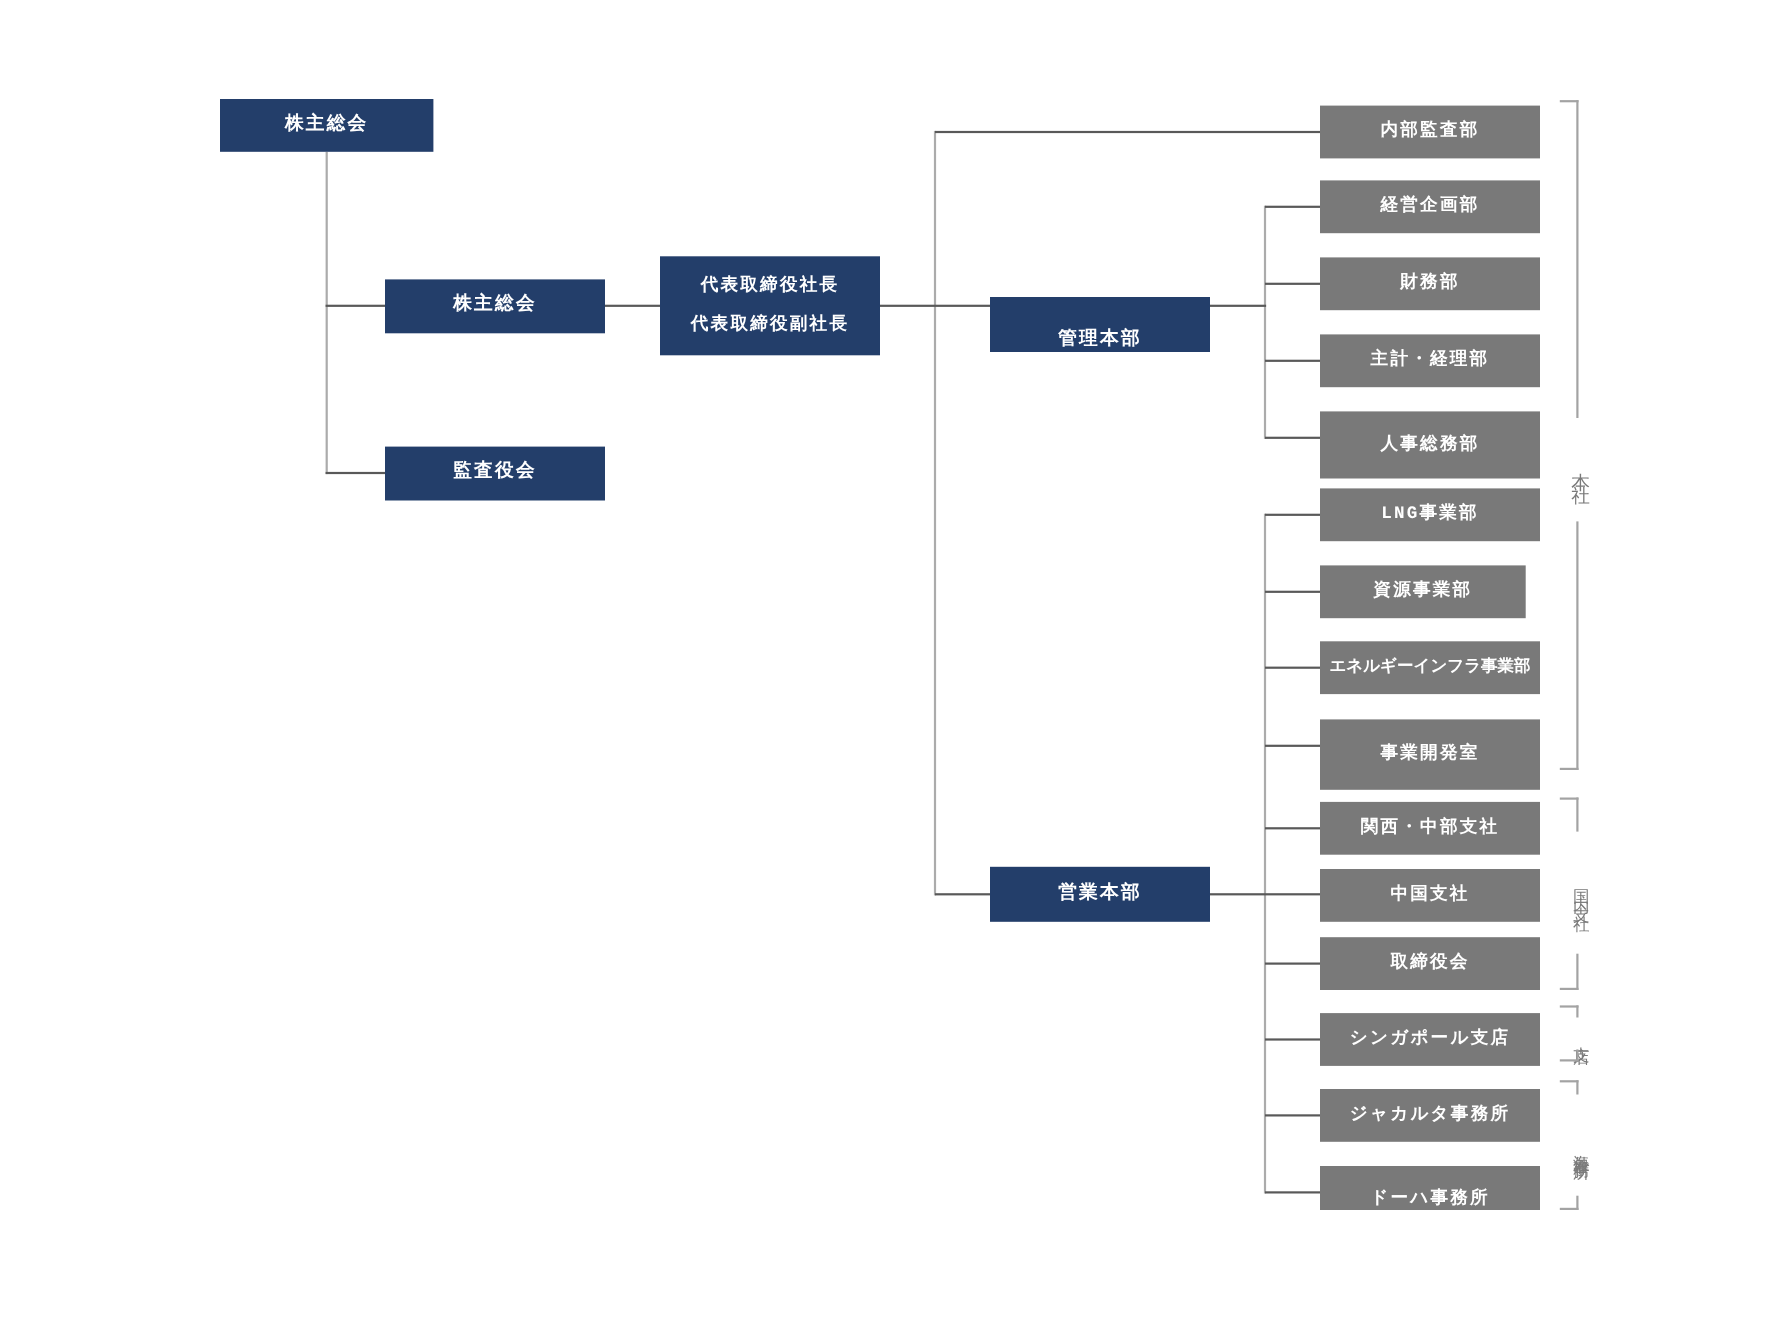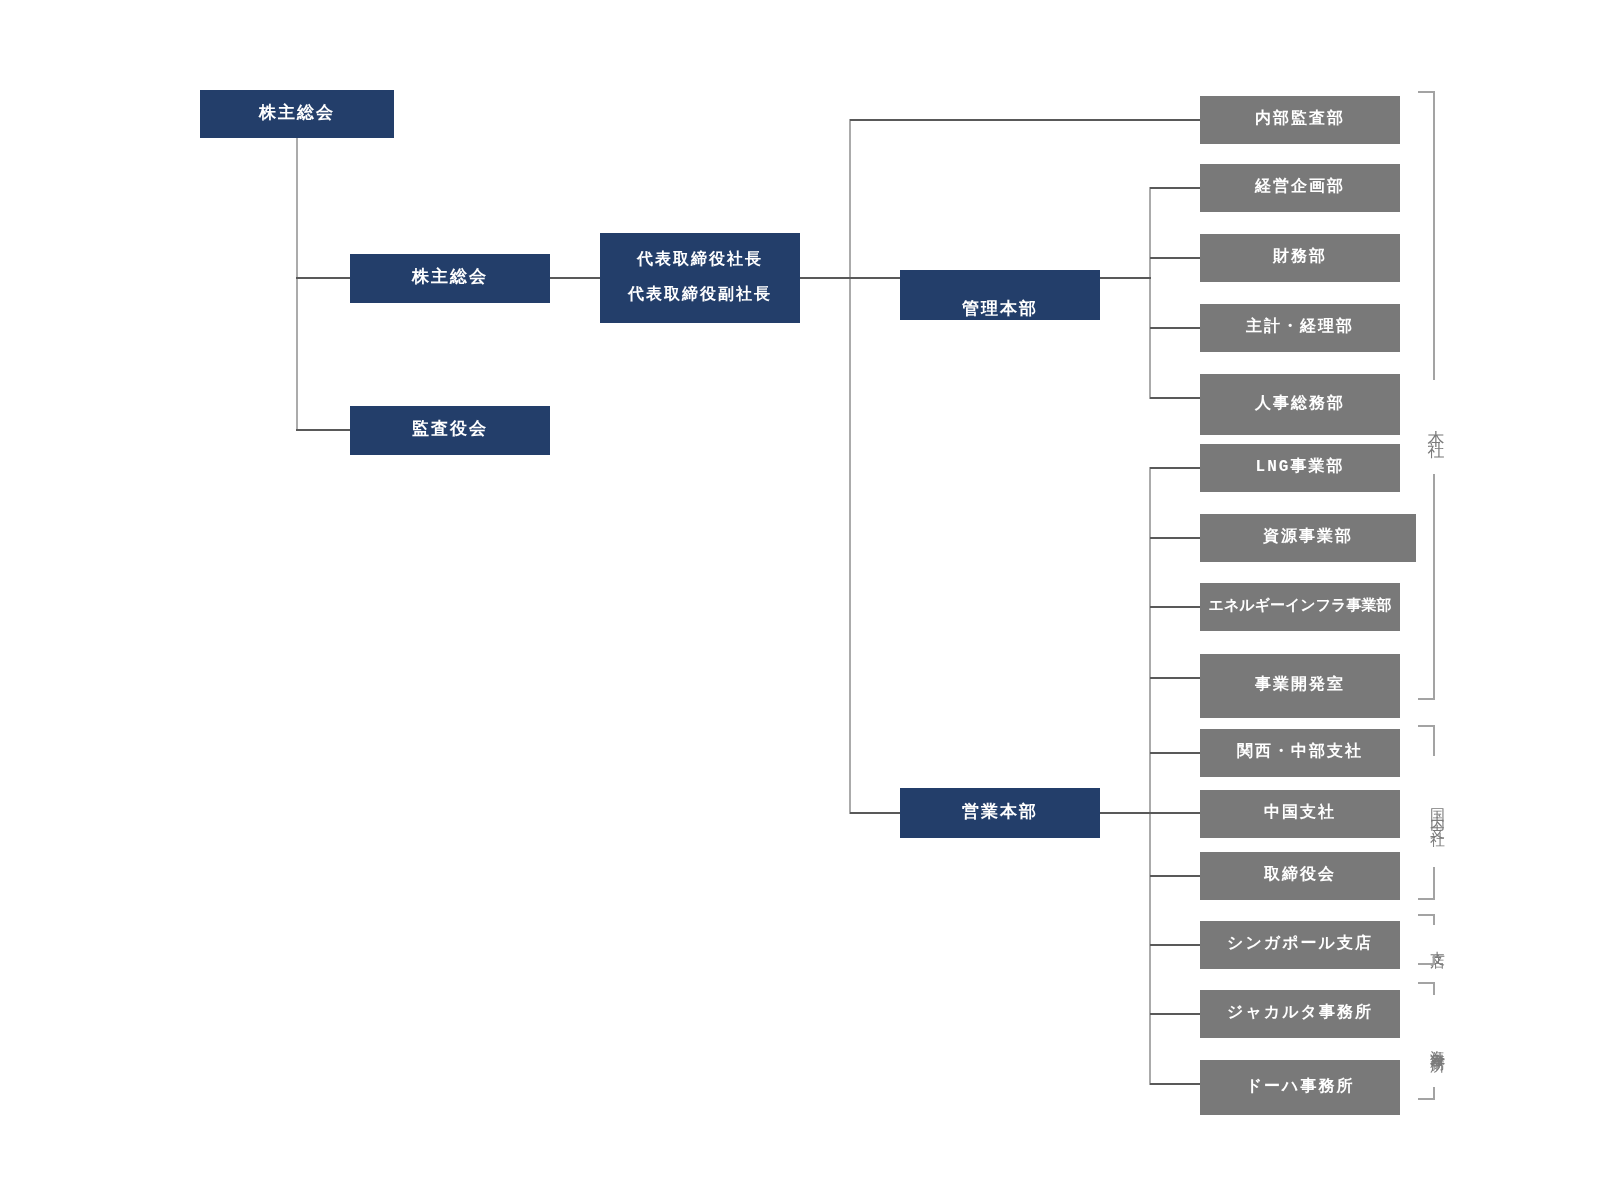--- a/index.html
+++ b/index.html
@@ -142,21 +142,21 @@
   </div>
   <div class="box gray" style="left:1200px; top:288px; width:200px; height:48px;">
     <span class="lbl">主計・経理部</span>
   </div>
   <div class="box gray" style="left:1200px; top:358px; width:200px; height:61px;">
     <span class="lbl">人事総務部</span>
   </div>
   <div class="box gray" style="left:1200px; top:428px; width:200px; height:48px;">
     <span class="lbl">LNG事業部</span>
   </div>
-  <div class="box gray" style="left:1200px; top:498px; width:216px; height:48px;">
+  <div class="box gray" style="left:1200px; top:498px; width:187px; height:48px;">
     <span class="lbl">資源事業部</span>
   </div>
   <div class="box gray" style="left:1200px; top:567px; width:200px; height:48px;">
     <span class="lbl tight">エネルギーインフラ事業部</span>
   </div>
   <div class="box gray" style="left:1200px; top:638px; width:200px; height:64px;">
     <span class="lbl">事業開発室</span>
   </div>
   <div class="box gray" style="left:1200px; top:774px; width:200px; height:48px;">
     <span class="lbl">中国支社</span>
@@ -166,21 +166,21 @@
   </div>
   <div class="box gray" style="left:1200px; top:836px; width:200px; height:48px;">
     <span class="lbl">取締役会</span>
   </div>
   <div class="box gray" style="left:1200px; top:905px; width:200px; height:48px;">
     <span class="lbl">シンガポール支店</span>
   </div>
   <div class="box gray" style="left:1200px; top:974px; width:200px; height:48px;">
     <span class="lbl">ジャカルタ事務所</span>
   </div>
-  <div class="box gray" style="left:1200px; top:1044px; width:200px; height:55px;">
+  <div class="box gray" style="left:1200px; top:1044px; width:200px; height:40px;justify-content:flex-end;">
     <span class="lbl">ドーハ事務所</span>
   </div>
 
   <div class="bh" style="left:1418px; top:75px; width:17px;"></div>
   <div class="bv" style="left:1433px; top:75px; height:289px;"></div>
   <div class="vlabel big" style="top:364px; height:94px;">本社</div>
   <div class="bv" style="left:1433px; top:458px; height:226px;"></div>
   <div class="bh" style="left:1418px; top:682px; width:17px;"></div>
 
   <div class="bh" style="left:1418px; top:709px; width:17px;"></div>

